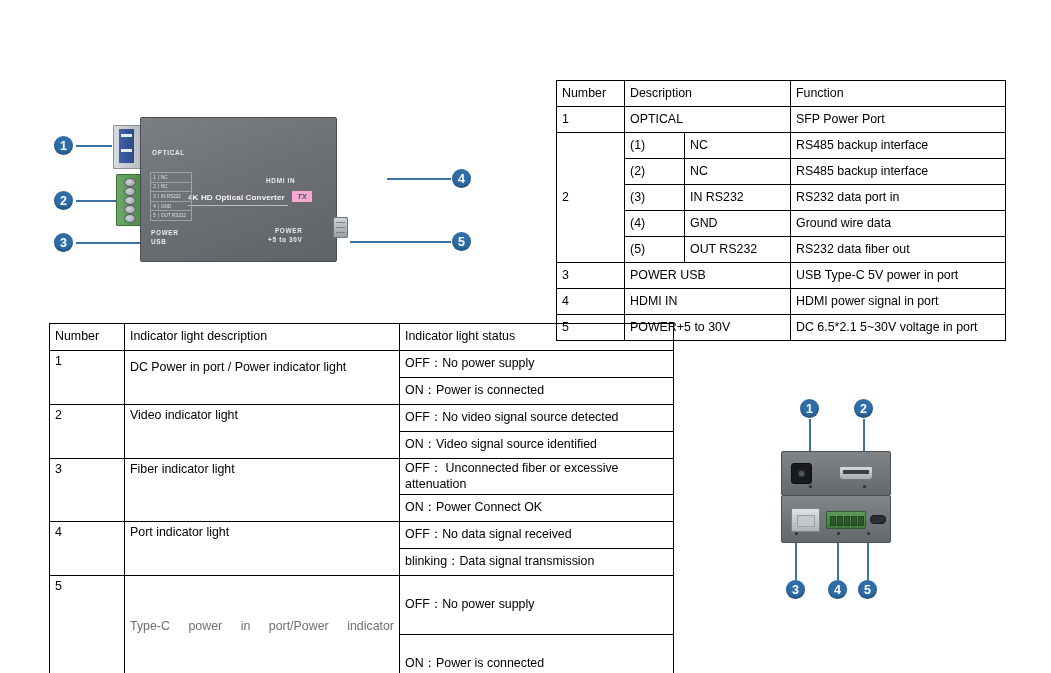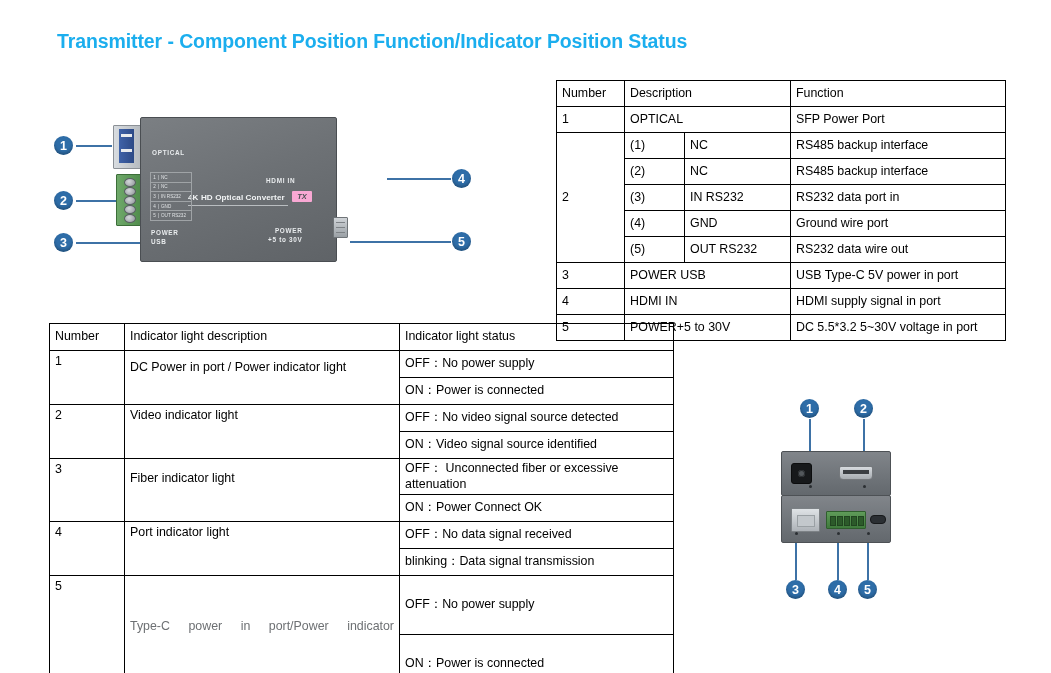--- a/index.html
+++ b/index.html
@@ -144,21 +144,20 @@
   .led-dot{position:absolute;width:3px;height:3px;border-radius:50%;background:#2b2f33;}
 
   
   .nowrap{white-space:nowrap;}
 </style>
 </head>
 <body>
 
 <div class="page">
 
-  <div id="page-title">Transmitter - Component Position Function/Indicator Position Status</div>
 
   <div>
 
     <div class="badge" style="left:54px;top:136px;">1</div>
     <div class="lead-h" style="left:76px;top:145px;width:36px;"></div>
 
     <div class="badge" style="left:54px;top:191px;">2</div>
     <div class="lead-h" style="left:76px;top:200px;width:40px;"></div>
 
     <div class="badge" style="left:54px;top:233px;">3</div>
@@ -269,42 +268,42 @@
         <td>RS485 backup interface</td>
       </tr>
       <tr>
         <td class="sub-idx">(3)</td>
         <td class="pad-left">IN RS232</td>
         <td>RS232 data port in</td>
       </tr>
       <tr>
         <td class="sub-idx">(4)</td>
         <td class="pad-left">GND</td>
-        <td>Ground wire port</td>
+        <td>Ground wire data</td>
       </tr>
       <tr>
         <td class="sub-idx">(5)</td>
         <td class="pad-left">OUT RS232</td>
-        <td class="nowrap">RS232   data wire out</td>
+        <td class="nowrap">RS232   data fiber out</td>
       </tr>
 
       <tr>
         <td>3</td>
         <td colspan="2">POWER USB</td>
         <td class="greyed nowrap">USB Type-C   5V power in port</td>
       </tr>
       <tr>
         <td>4</td>
         <td colspan="2">HDMI IN</td>
-        <td>HDMI supply signal in port</td>
+        <td>HDMI power signal in port</td>
       </tr>
       <tr>
         <td>5</td>
         <td colspan="2">POWER+5 to 30V</td>
-        <td class="nowrap">DC 5.5*3.2 5~30V voltage in port</td>
+        <td class="nowrap">DC 6.5*2.1 5~30V voltage in port</td>
       </tr>
     </tbody>
   </table>
 
   <table class="doc" id="indicator-table">
     <colgroup>
         <col class="i-num">
         <col class="i-desc">
         <col class="i-stat">
       </colgroup>
@@ -328,21 +327,21 @@
         <td rowspan="2" style="vertical-align:top;padding-top:3px;">2</td>
         <td rowspan="2" style="vertical-align:top;padding-top:3px;">Video indicator light</td>
         <td>OFF：No video signal source detected</td>
       </tr>
       <tr>
         <td>ON：Video signal source identified</td>
       </tr>
 
       <tr>
         <td rowspan="2" style="vertical-align:top;padding-top:3px;">3</td>
-        <td rowspan="2" style="vertical-align:top;padding-top:12px;">Fiber indicator light</td>
+        <td rowspan="2" style="vertical-align:top;padding-top:3px;">Fiber indicator light</td>
         <td class="two-line">OFF： Unconnected fiber or excessive attenuation</td>
       </tr>
       <tr>
         <td>ON：Power Connect OK</td>
       </tr>
 
       <tr>
         <td rowspan="2" style="vertical-align:top;padding-top:3px;">4</td>
         <td rowspan="2" style="vertical-align:top;padding-top:3px;">Port indicator light</td>
         <td>OFF：No data signal received</td>

